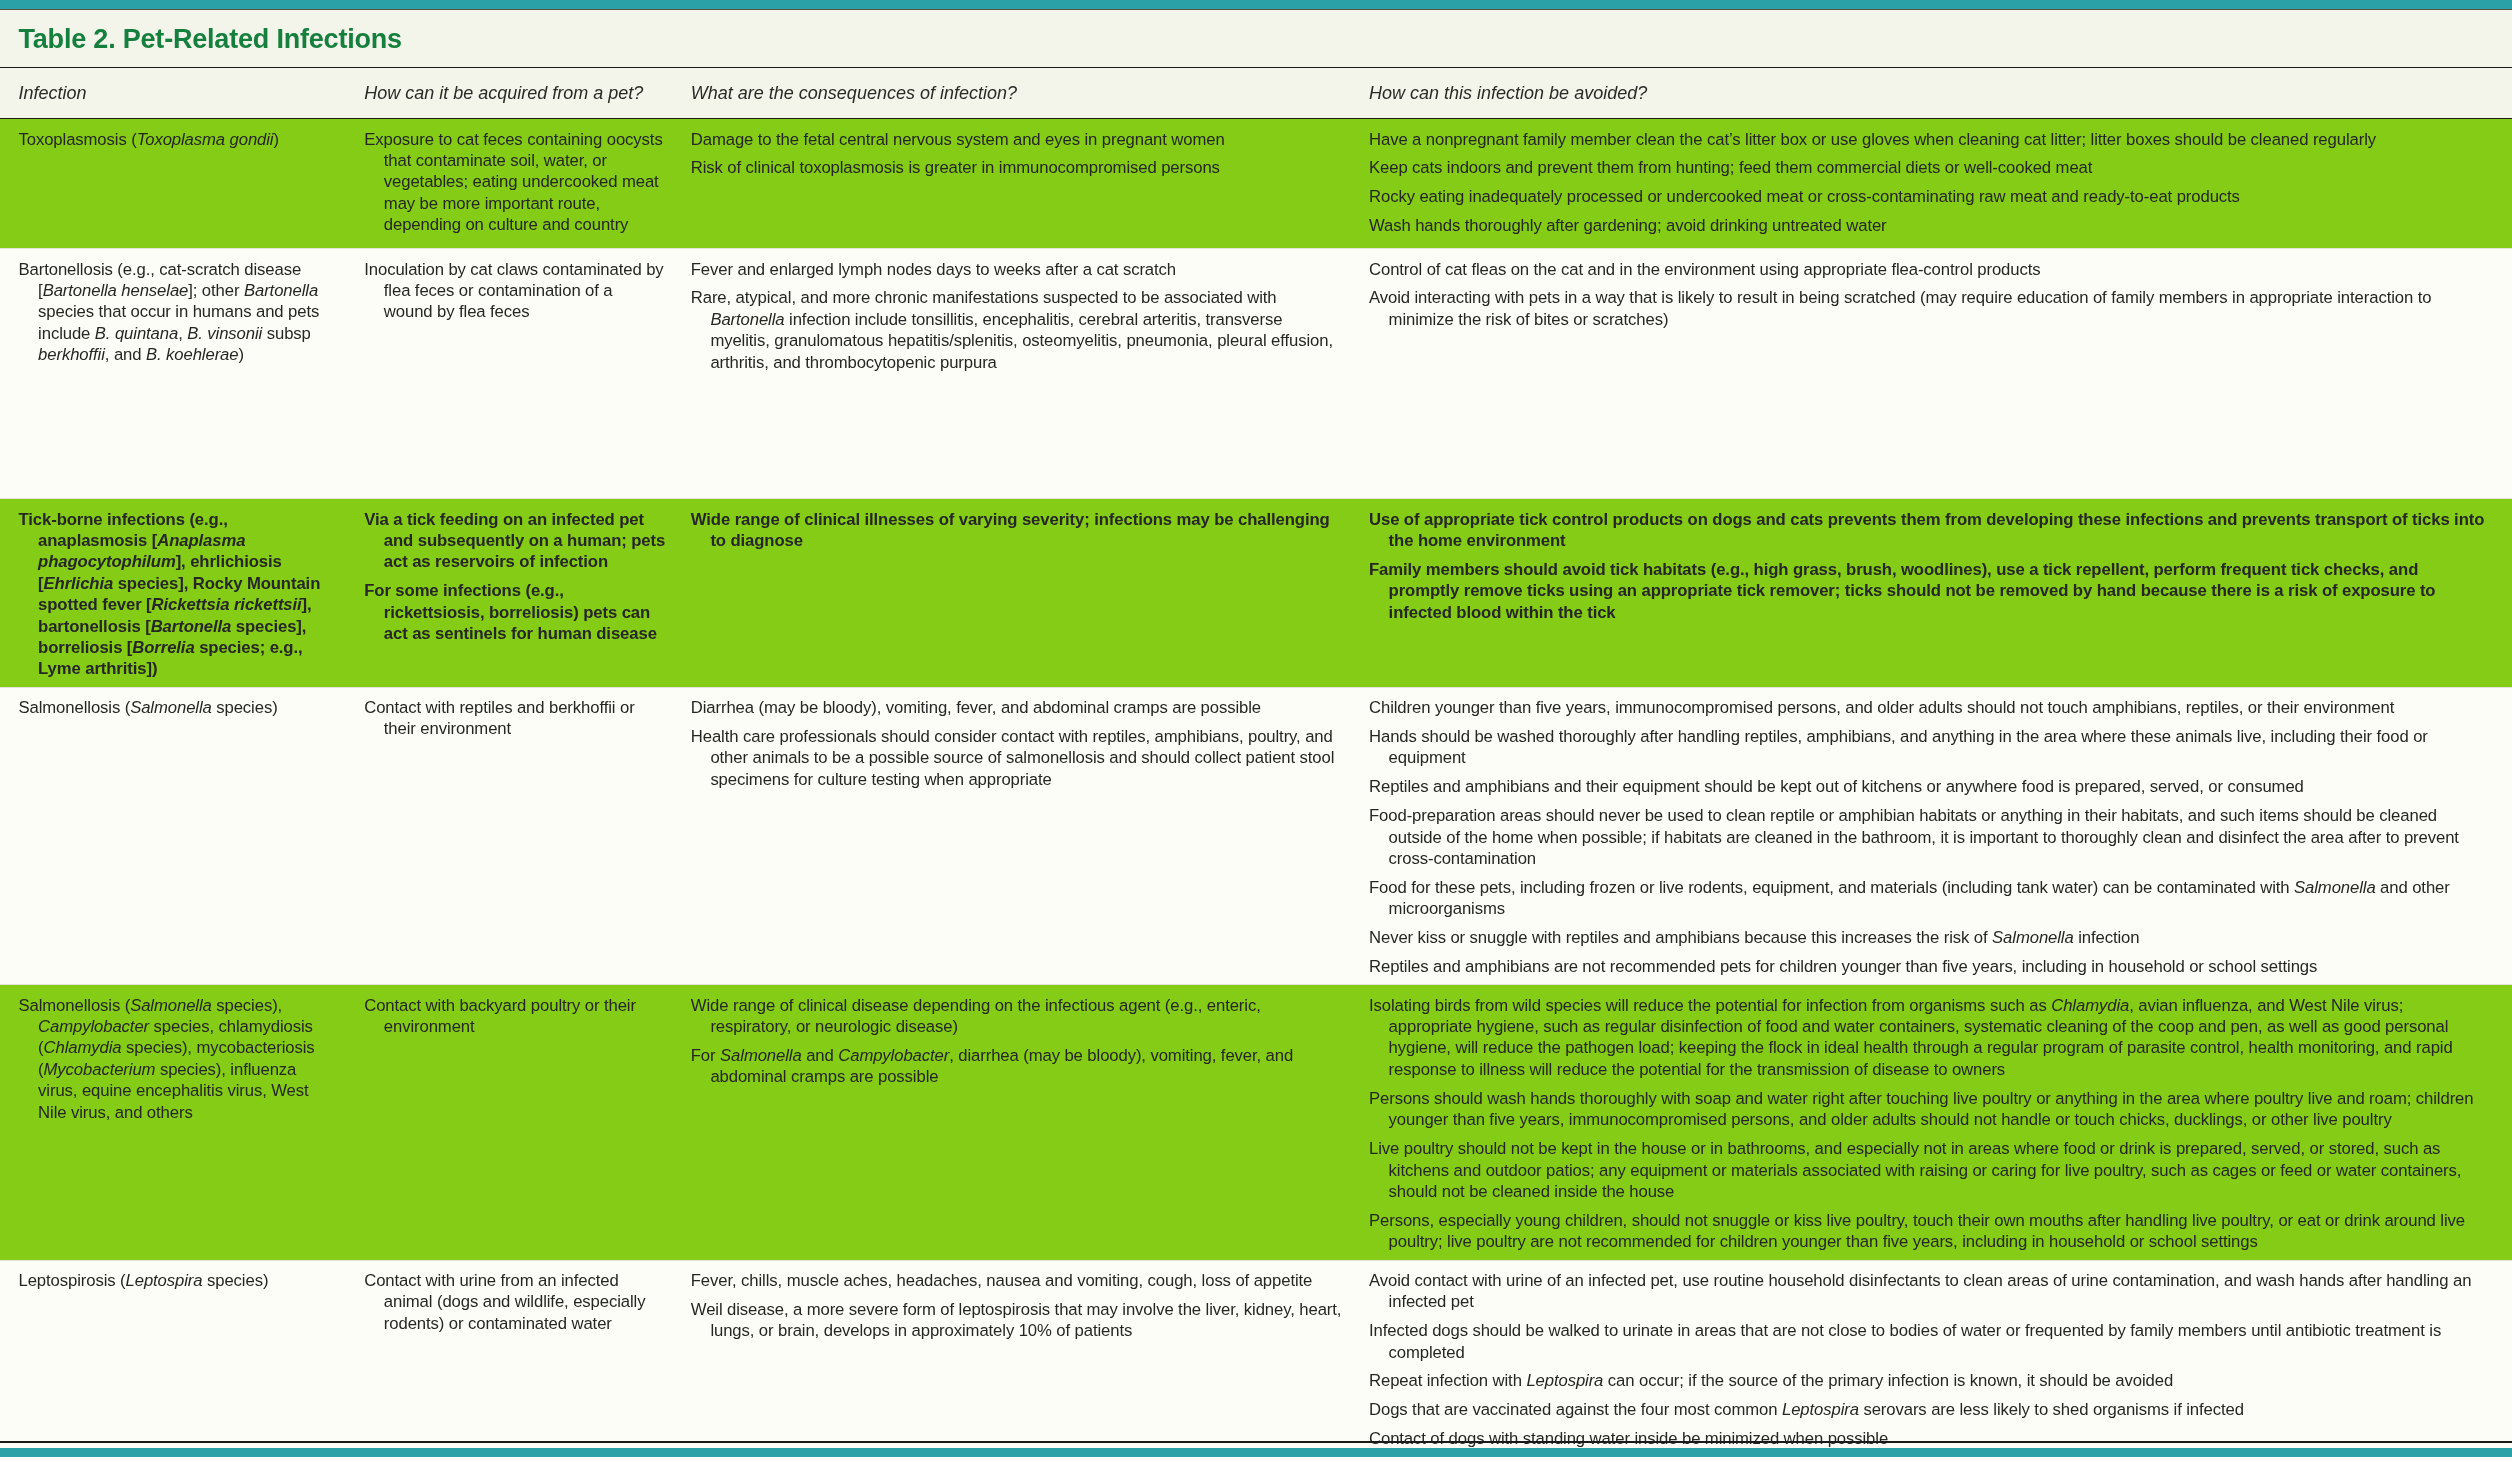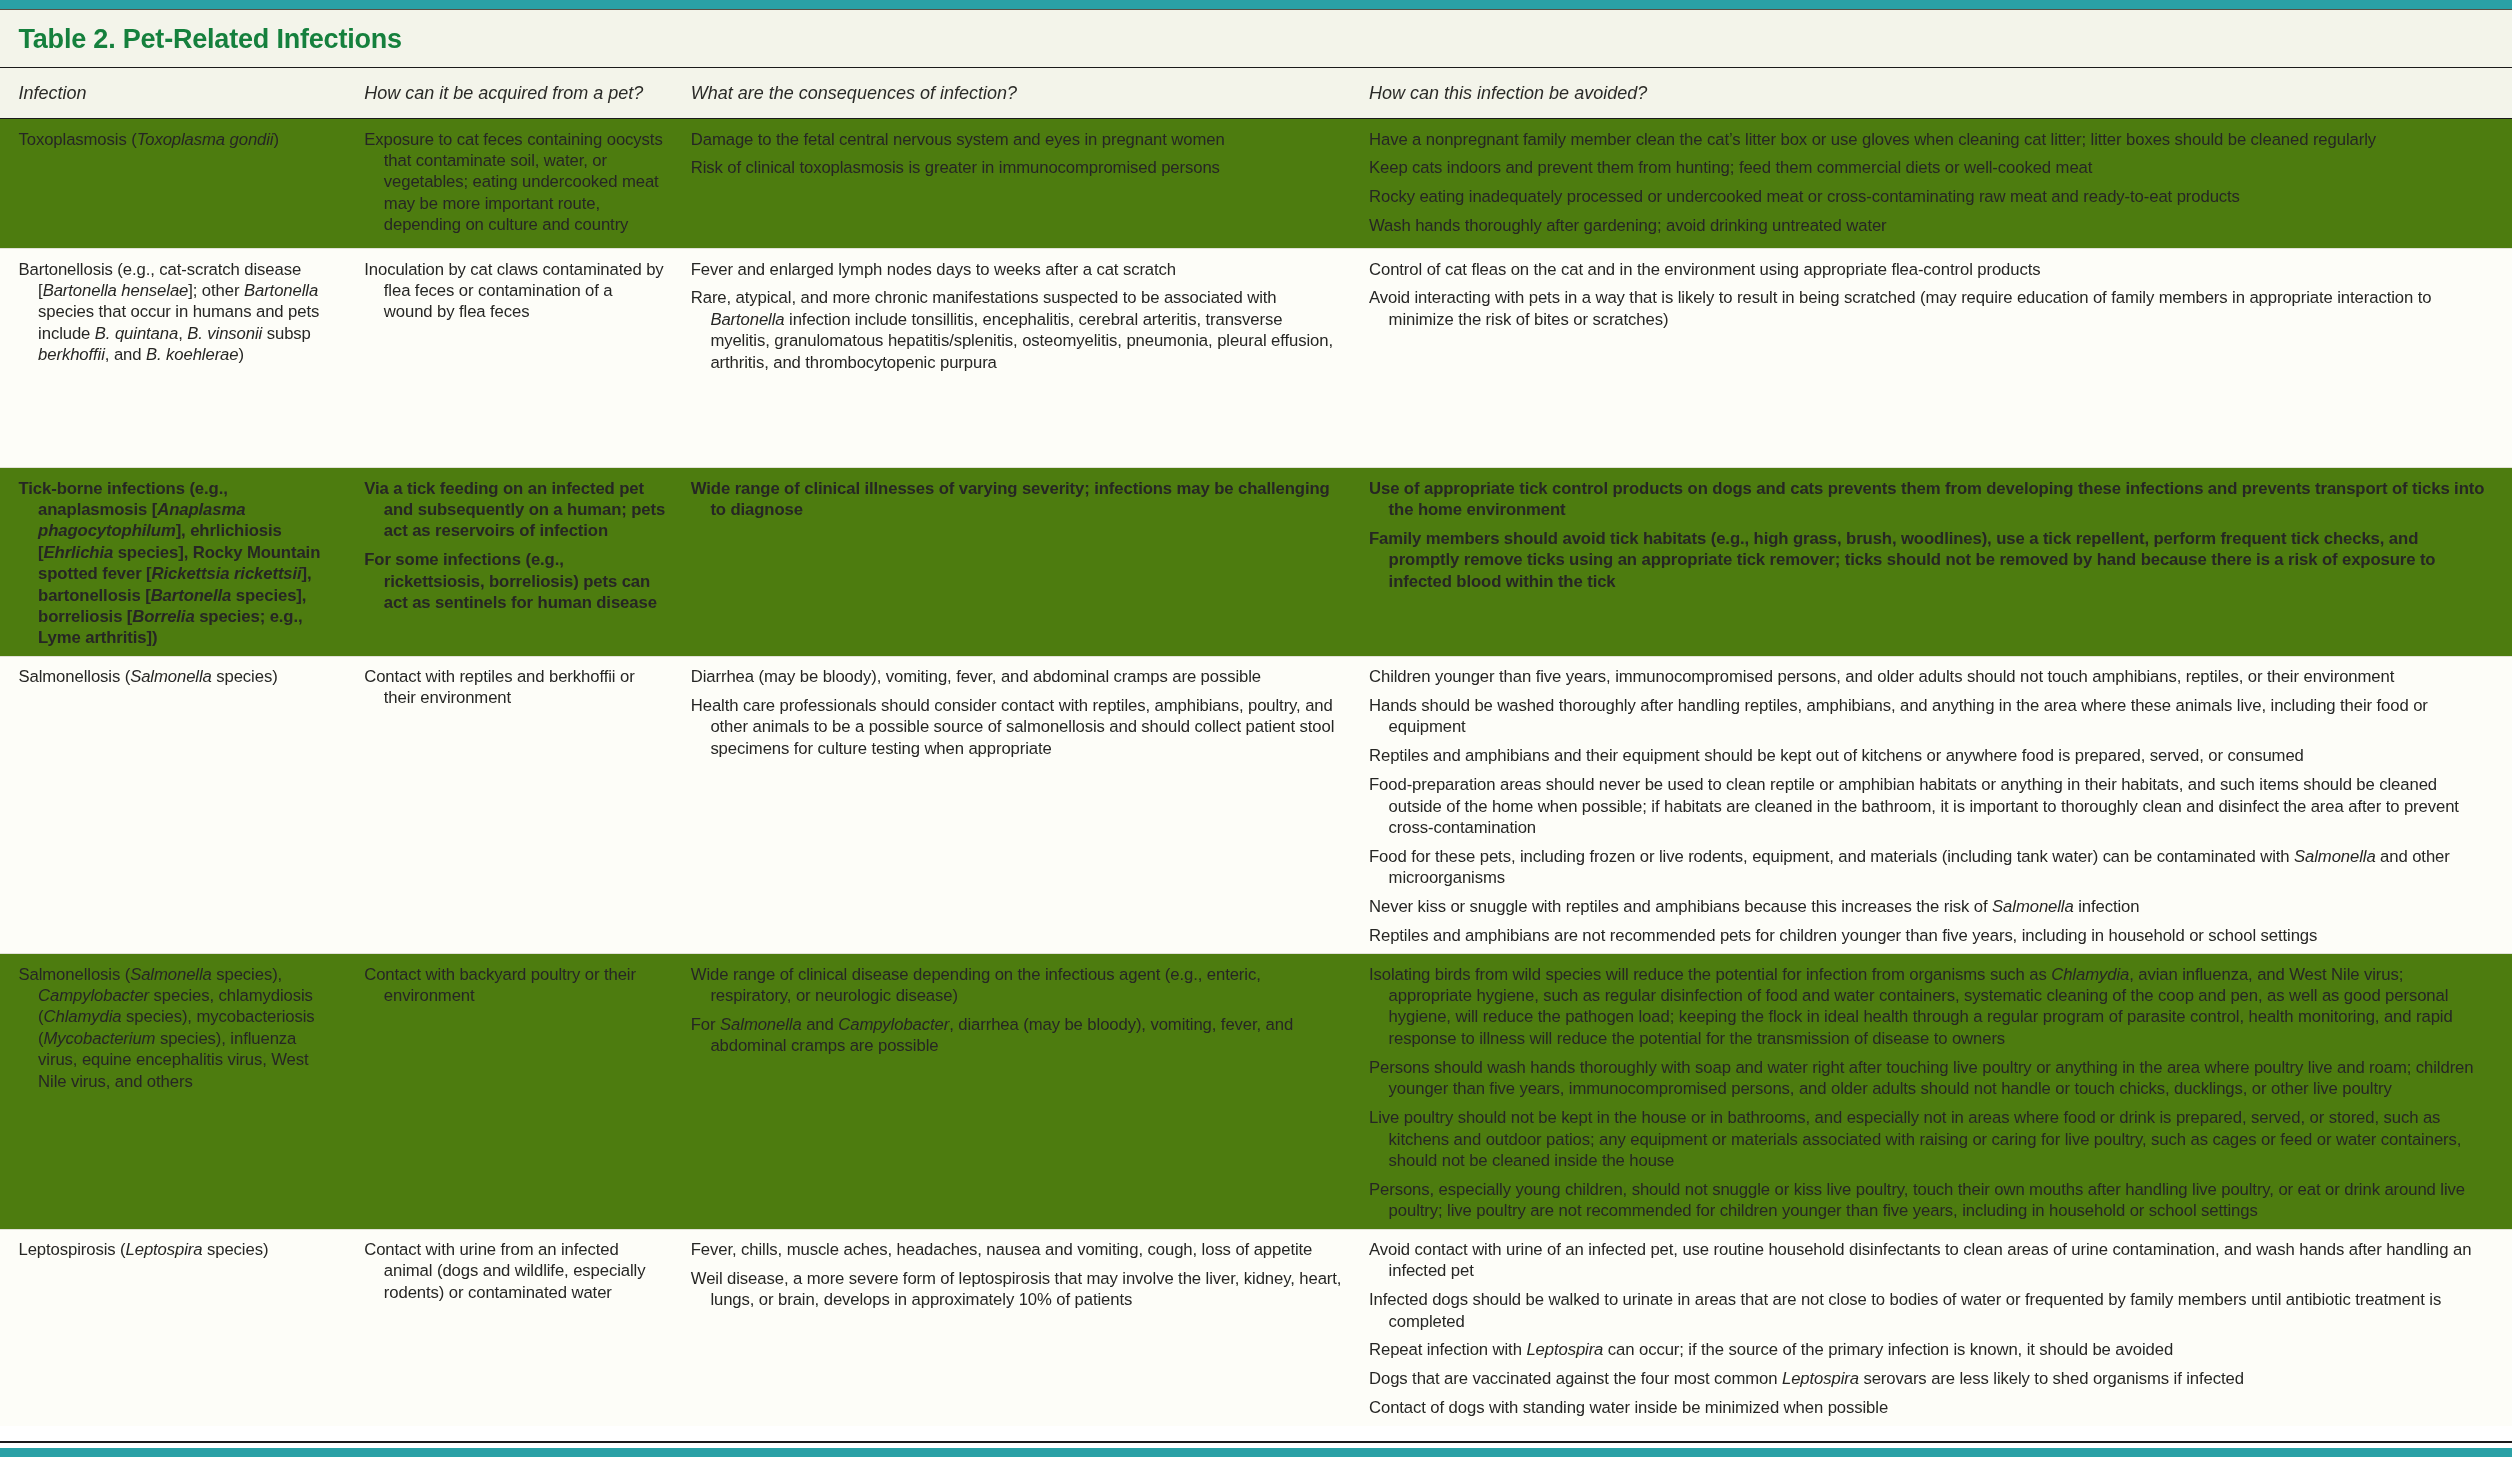--- a/index.html
+++ b/index.html
@@ -54,21 +54,21 @@
     padding: 15px 23px 14px 0;
   }
   tbody td {
     vertical-align: top;
     font-size: 16.7px;
     line-height: 21.4px;
     letter-spacing: -0.1px;
     padding: 9.2px 25.4px 7px 0;
   }
   th.col-infection, td.col-infection { padding-left: 18.5px; }
-  tbody tr.row-odd  { background: #4d7c0f; }
+  tbody tr.row-odd  { background: #84cc16; }
   tbody tr.row-even { background: #fdfdf8; }
   tbody tr + tr td { border-top: 0.6px solid #e2e2d8; }
   td p {
     margin: 0 0 7.5px 0;
     padding-left: 19.6px;
     text-indent: -19.6px;
   }
   td p:last-child { margin-bottom: 0; }
   td p i { font-style: italic; }
   .footer-band {
@@ -120,21 +120,21 @@
           <p><span>Damage to the fetal central nervous system and eyes in pregnant women</span></p>
           <p><span>Risk of clinical toxoplasmosis is greater in immunocompromised persons</span></p>
         </td>
         <td>
           <p><span>Have a nonpregnant family member clean the cat’s litter box or use gloves when cleaning cat litter; litter boxes should be cleaned regularly</span></p>
           <p><span>Keep cats indoors and prevent them from hunting; feed them commercial diets or well-cooked meat</span></p>
           <p><span>Rocky eating inadequately processed or undercooked meat or cross-contaminating raw meat and ready-to-eat products</span></p>
           <p><span>Wash hands thoroughly after gardening; avoid drinking untreated water</span></p>
         </td>
       </tr>
-      <tr class="row-even" style="height: 219px;">
+      <tr class="row-even" style="height: 250px;">
         <td class="col-infection">
           <p><span>Bartonellosis (e.g., cat-scratch disease [</span><i>Bartonella henselae</i><span>]; other </span><i>Bartonella</i><span> species that occur in humans and pets include </span><i>B. quintana</i><span>, </span><i>B. vinsonii</i><span> subsp </span><i>berkhoffii</i><span>, and </span><i>B. koehlerae</i><span>)</span></p>
         </td>
         <td>
           <p><span>Inoculation by cat claws contaminated by flea feces or contamination of a wound by flea feces</span></p>
         </td>
         <td>
           <p><span>Fever and enlarged lymph nodes days to weeks after a cat scratch</span></p>
           <p><span>Rare, atypical, and more chronic manifestations suspected to be associated with </span><i>Bartonella</i><span> infection include tonsillitis, encephalitis, cerebral arteritis, transverse myelitis, granulomatous hepatitis/splenitis, osteomyelitis, pneumonia, pleural effusion, arthritis, and thrombocytopenic purpura</span></p>
         </td>

